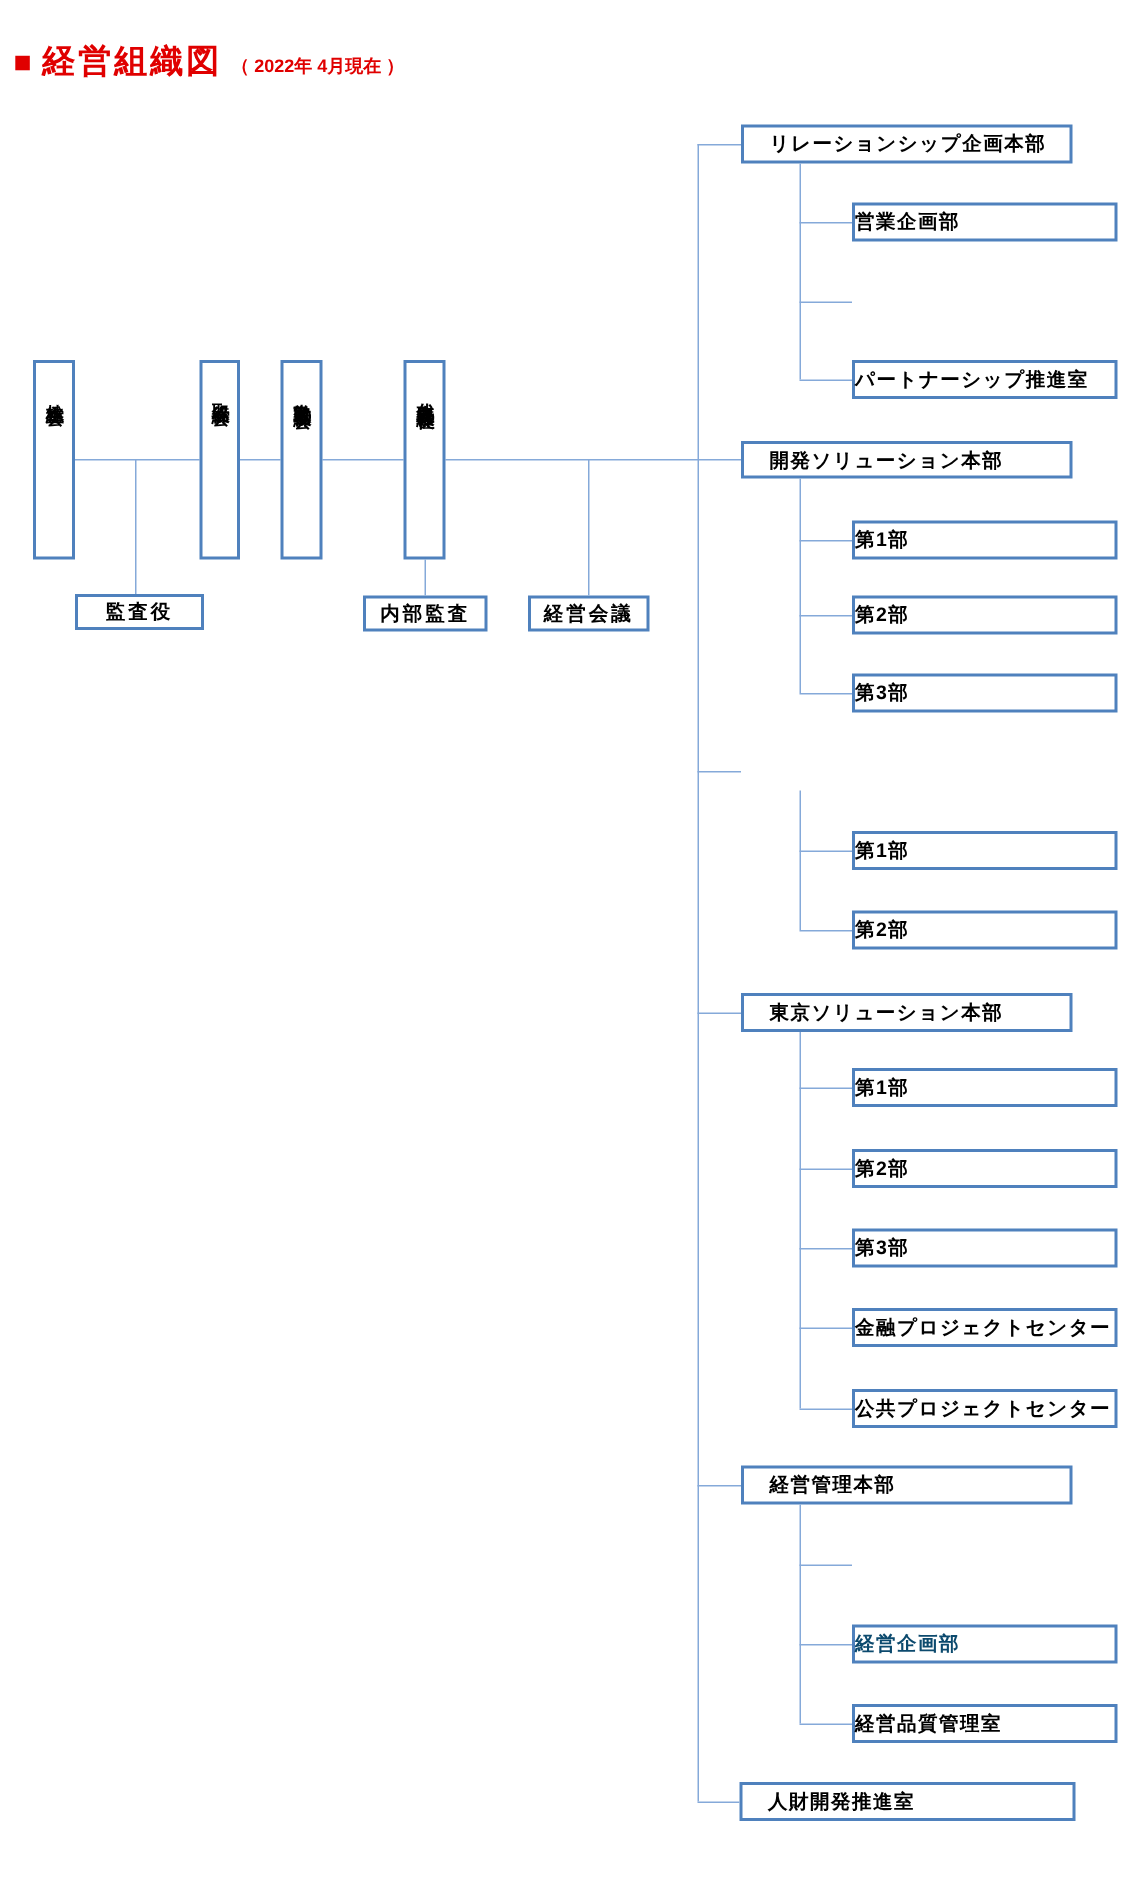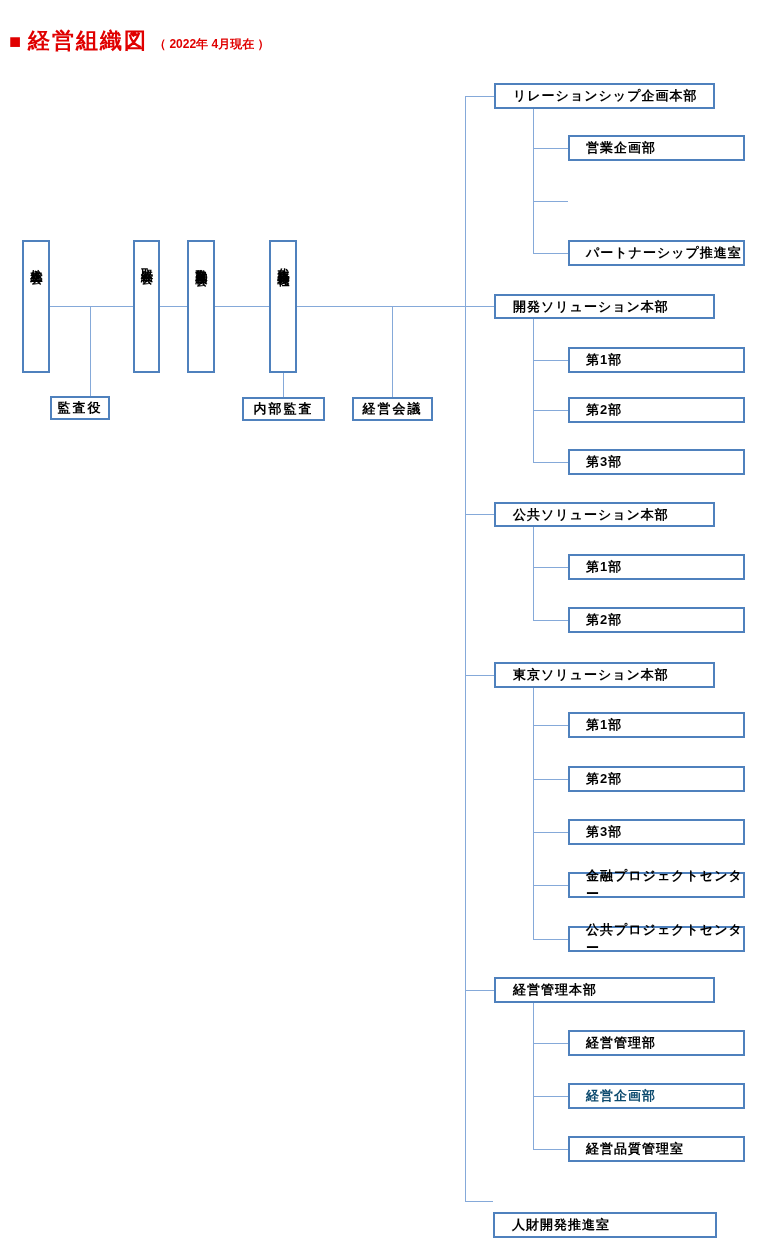--- a/index.html
+++ b/index.html
@@ -55,21 +55,21 @@
     color: #000000;
     font-weight: bold;
     display: flex;
   }
   .node.hq, .node.dept {
     align-items: center;
     font-size: 13px;
     letter-spacing: 1px;
   }
   .node.hq { padding-left: 17px; }
-  .node.dept { padding-left: 16px; }
+  .node.dept { }
   .node.small {
     align-items: center;
     justify-content: center;
     font-size: 13px;
     letter-spacing: 2px;
   }
   .node.vertical {
     justify-content: center;
     padding-top: 17px;
     font-size: 12px;
@@ -127,21 +127,21 @@
       </div>
       <div class="node vertical" style="left: 133px; top: 240px; width: 27px; height: 133px; border-color: rgb(79, 129, 189); color: rgb(0, 0, 0);">
         <span class="lbl">取締役会</span>
       </div>
       <div class="node vertical" style="left: 187px; top: 240px; width: 28px; height: 133px; border-color: rgb(79, 129, 189); color: rgb(0, 0, 0);">
         <span class="lbl">常勤取締役会</span>
       </div>
       <div class="node vertical" style="left: 269px; top: 240px; width: 28px; height: 133px; border-color: rgb(79, 129, 189); color: rgb(0, 0, 0);">
         <span class="lbl">代表取締役社長</span>
       </div>
-      <div class="node small" style="left: 50px; top: 396px; width: 60px; height: 24px; border-color: rgb(79, 129, 189); color: rgb(0, 0, 0);">
+      <div class="node small" style="left: 50px; top: 396px; width: 86px; height: 24px; border-color: rgb(79, 129, 189); color: rgb(0, 0, 0);">
         <span class="lbl">監査役</span>
       </div>
       <div class="node small" style="left: 242px; top: 397px; width: 83px; height: 24px; border-color: rgb(79, 129, 189); color: rgb(0, 0, 0);">
         <span class="lbl">内部監査</span>
       </div>
       <div class="node small" style="left: 352px; top: 397px; width: 81px; height: 24px; border-color: rgb(79, 129, 189); color: rgb(0, 0, 0);">
         <span class="lbl">経営会議</span>
       </div>
       <div class="node hq" style="left: 494px; top: 83px; width: 221px; height: 26px; border-color: rgb(79, 129, 189); color: rgb(0, 0, 0);">
         <span class="lbl">リレーションシップ企画本部</span>
@@ -157,23 +157,20 @@
       </div>
       <div class="node dept" style="left: 568px; top: 347px; width: 177px; height: 26px; border-color: rgb(79, 129, 189); color: rgb(0, 0, 0);">
         <span class="lbl">第1部</span>
       </div>
       <div class="node dept" style="left: 568px; top: 397px; width: 177px; height: 26px; border-color: rgb(79, 129, 189); color: rgb(0, 0, 0);">
         <span class="lbl">第2部</span>
       </div>
       <div class="node dept" style="left: 568px; top: 449px; width: 177px; height: 26px; border-color: rgb(79, 129, 189); color: rgb(0, 0, 0);">
         <span class="lbl">第3部</span>
       </div>
-      <div class="node hq" style="left: 494px; top: 502px; width: 221px; height: 25px; border-color: rgb(79, 129, 189); color: rgb(0, 0, 0);">
-        <span class="lbl">公共ソリューション本部</span>
-      </div>
       <div class="node dept" style="left: 568px; top: 554px; width: 177px; height: 26px; border-color: rgb(79, 129, 189); color: rgb(0, 0, 0);">
         <span class="lbl">第1部</span>
       </div>
       <div class="node dept" style="left: 568px; top: 607px; width: 177px; height: 26px; border-color: rgb(79, 129, 189); color: rgb(0, 0, 0);">
         <span class="lbl">第2部</span>
       </div>
       <div class="node hq" style="left: 494px; top: 662px; width: 221px; height: 26px; border-color: rgb(79, 129, 189); color: rgb(0, 0, 0);">
         <span class="lbl">東京ソリューション本部</span>
       </div>
       <div class="node dept" style="left: 568px; top: 712px; width: 177px; height: 26px; border-color: rgb(79, 129, 189); color: rgb(0, 0, 0);">
@@ -187,26 +184,23 @@
       </div>
       <div class="node dept" style="left: 568px; top: 872px; width: 177px; height: 26px; border-color: rgb(79, 129, 189); color: rgb(0, 0, 0);">
         <span class="lbl">金融プロジェクトセンター</span>
       </div>
       <div class="node dept" style="left: 568px; top: 926px; width: 177px; height: 26px; border-color: rgb(79, 129, 189); color: rgb(0, 0, 0);">
         <span class="lbl">公共プロジェクトセンター</span>
       </div>
       <div class="node hq" style="left: 494px; top: 977px; width: 221px; height: 26px; border-color: rgb(79, 129, 189); color: rgb(0, 0, 0);">
         <span class="lbl">経営管理本部</span>
       </div>
-      <div class="node dept" style="left: 568px; top: 1030px; width: 177px; height: 26px; border-color: rgb(79, 129, 189); color: rgb(0, 0, 0);">
-        <span class="lbl">経営管理部</span>
-      </div>
       <div class="node dept" style="left: 568px; top: 1083px; width: 177px; height: 26px; border-color: rgb(79, 129, 189); color: #0c4a6e;">
         <span class="lbl">経営企画部</span>
       </div>
       <div class="node dept" style="left: 568px; top: 1136px; width: 177px; height: 26px; border-color: rgb(79, 129, 189); color: rgb(0, 0, 0);">
         <span class="lbl">経営品質管理室</span>
       </div>
-      <div class="node hq" style="left: 493px; top: 1188px; width: 224px; height: 26px; border-color: rgb(79, 129, 189); color: rgb(0, 0, 0); margin-top: 24px;">
+      <div class="node hq" style="left: 493px; top: 1188px; width: 224px; height: 26px; border-color: rgb(79, 129, 189); color: rgb(0, 0, 0);">
         <span class="lbl">人財開発推進室</span>
       </div>
     </div>
 </div>
 
 </body></html>

